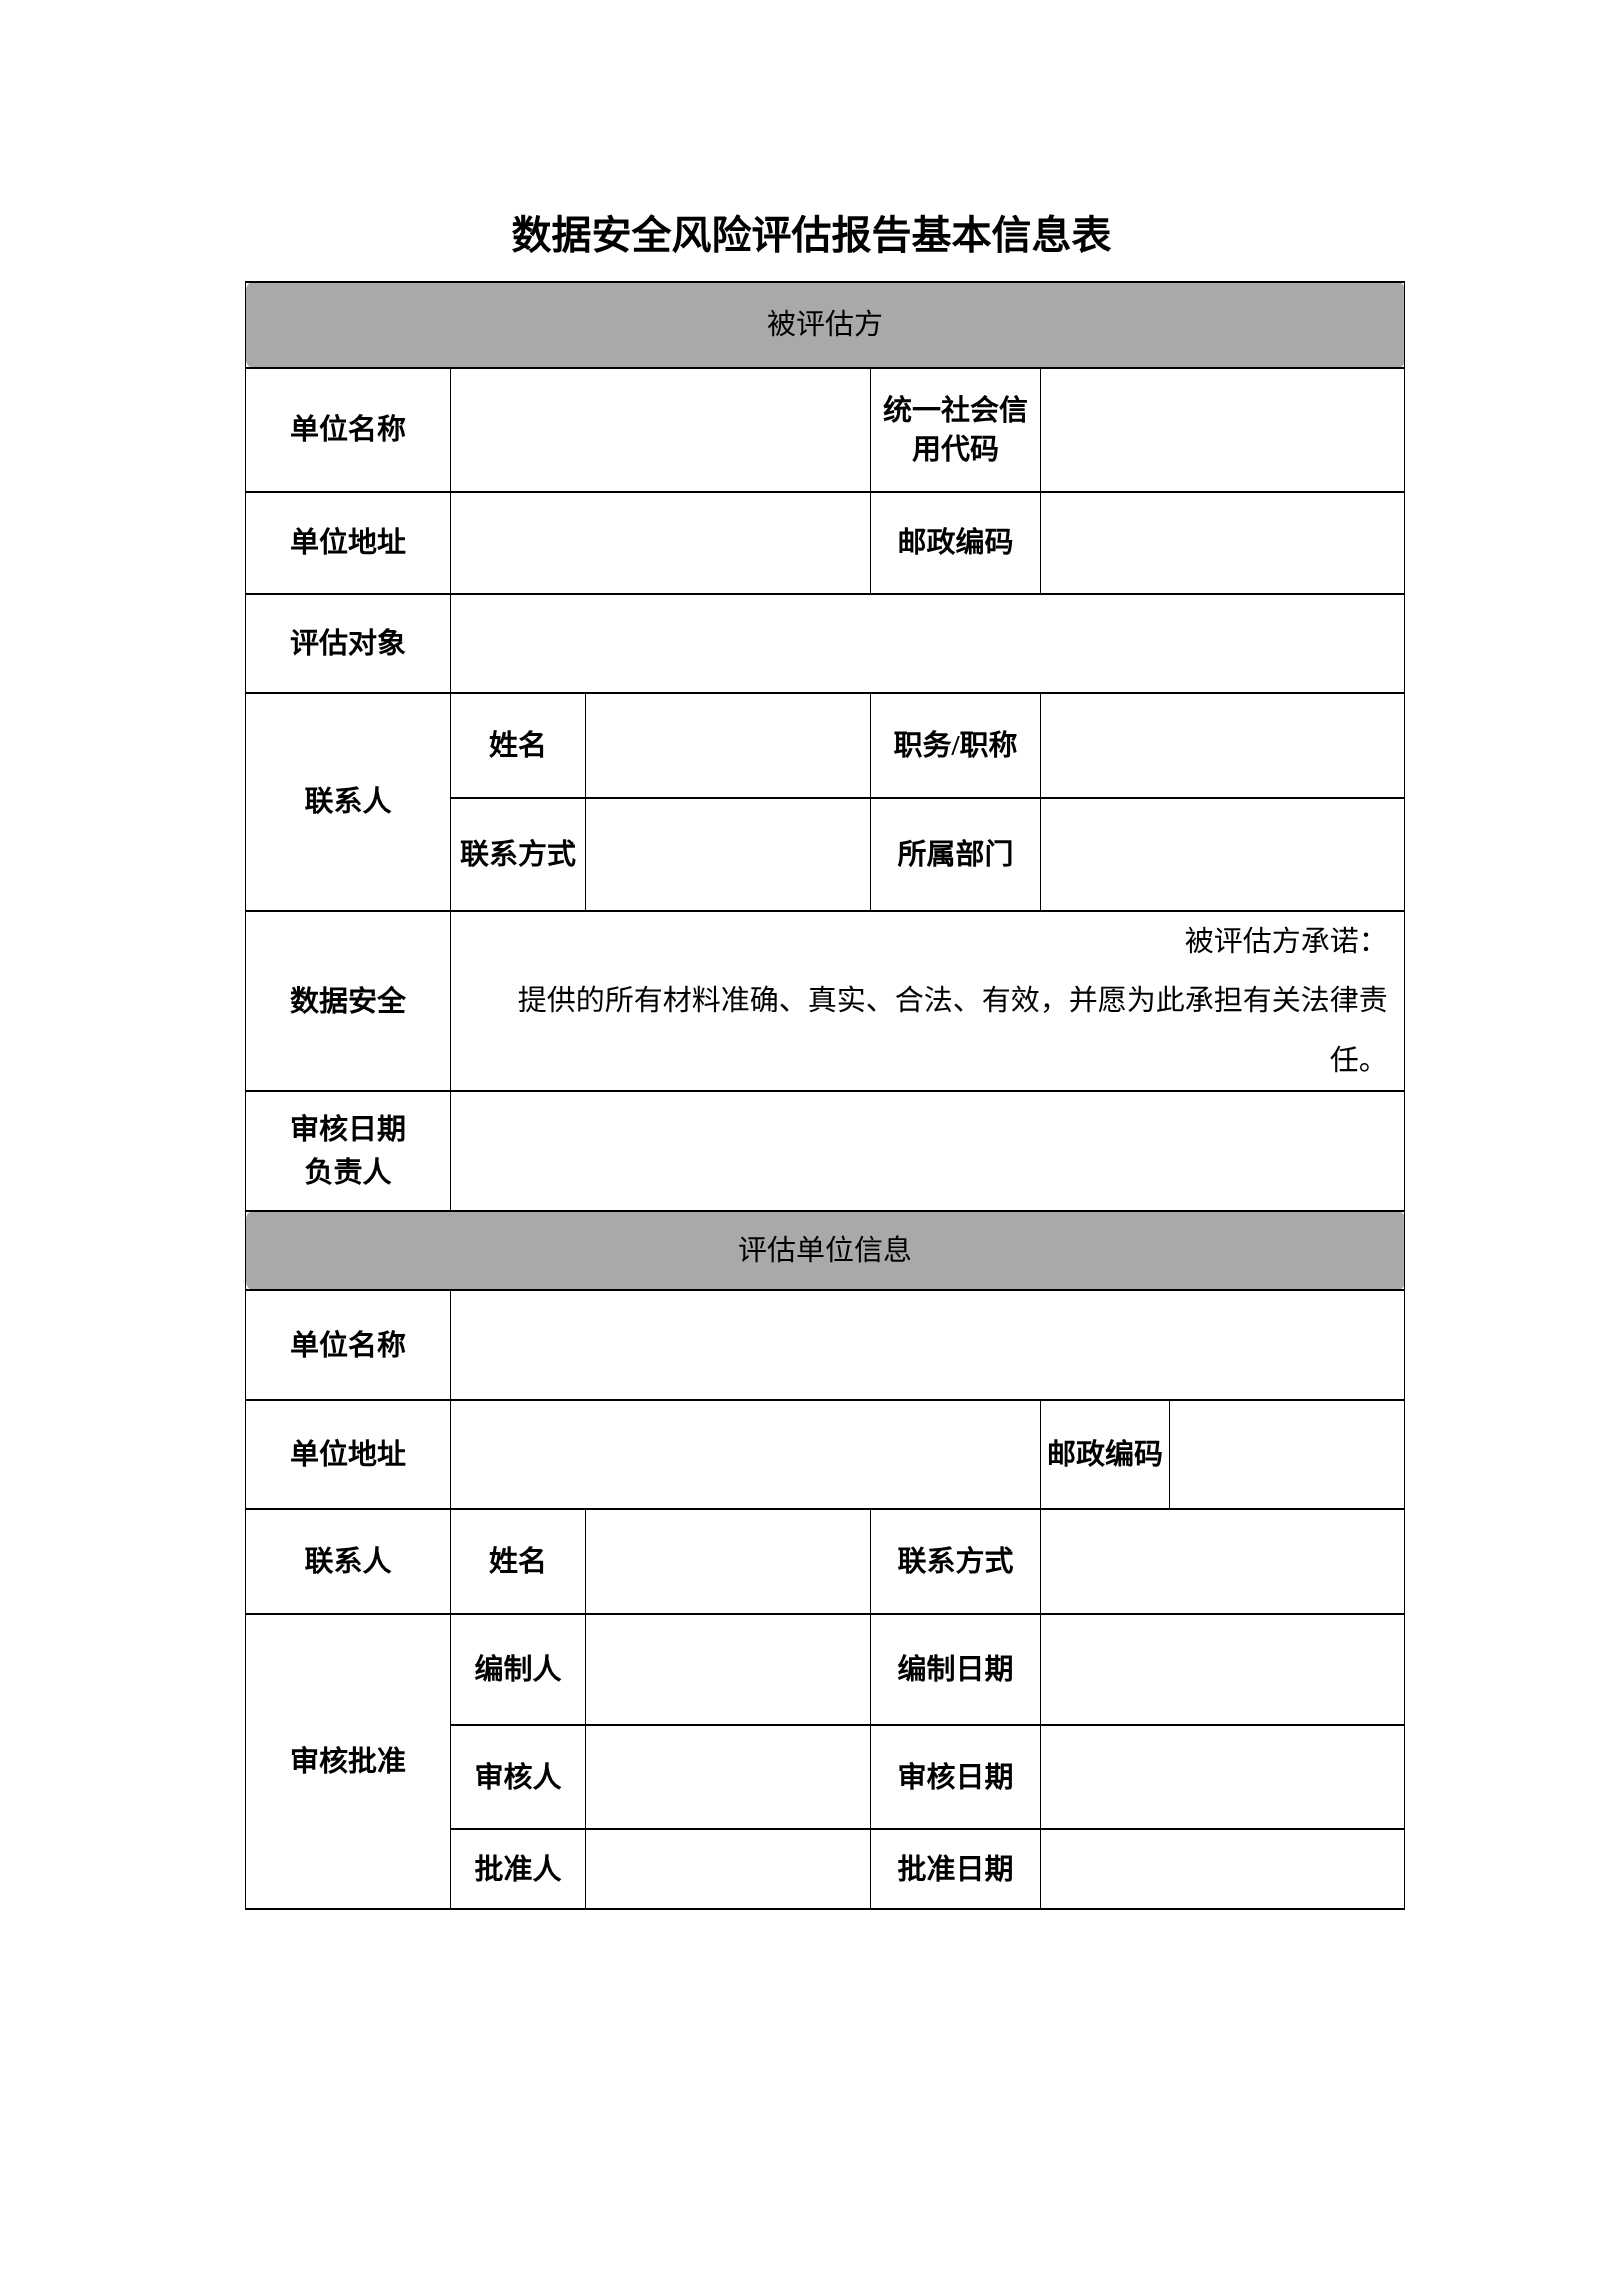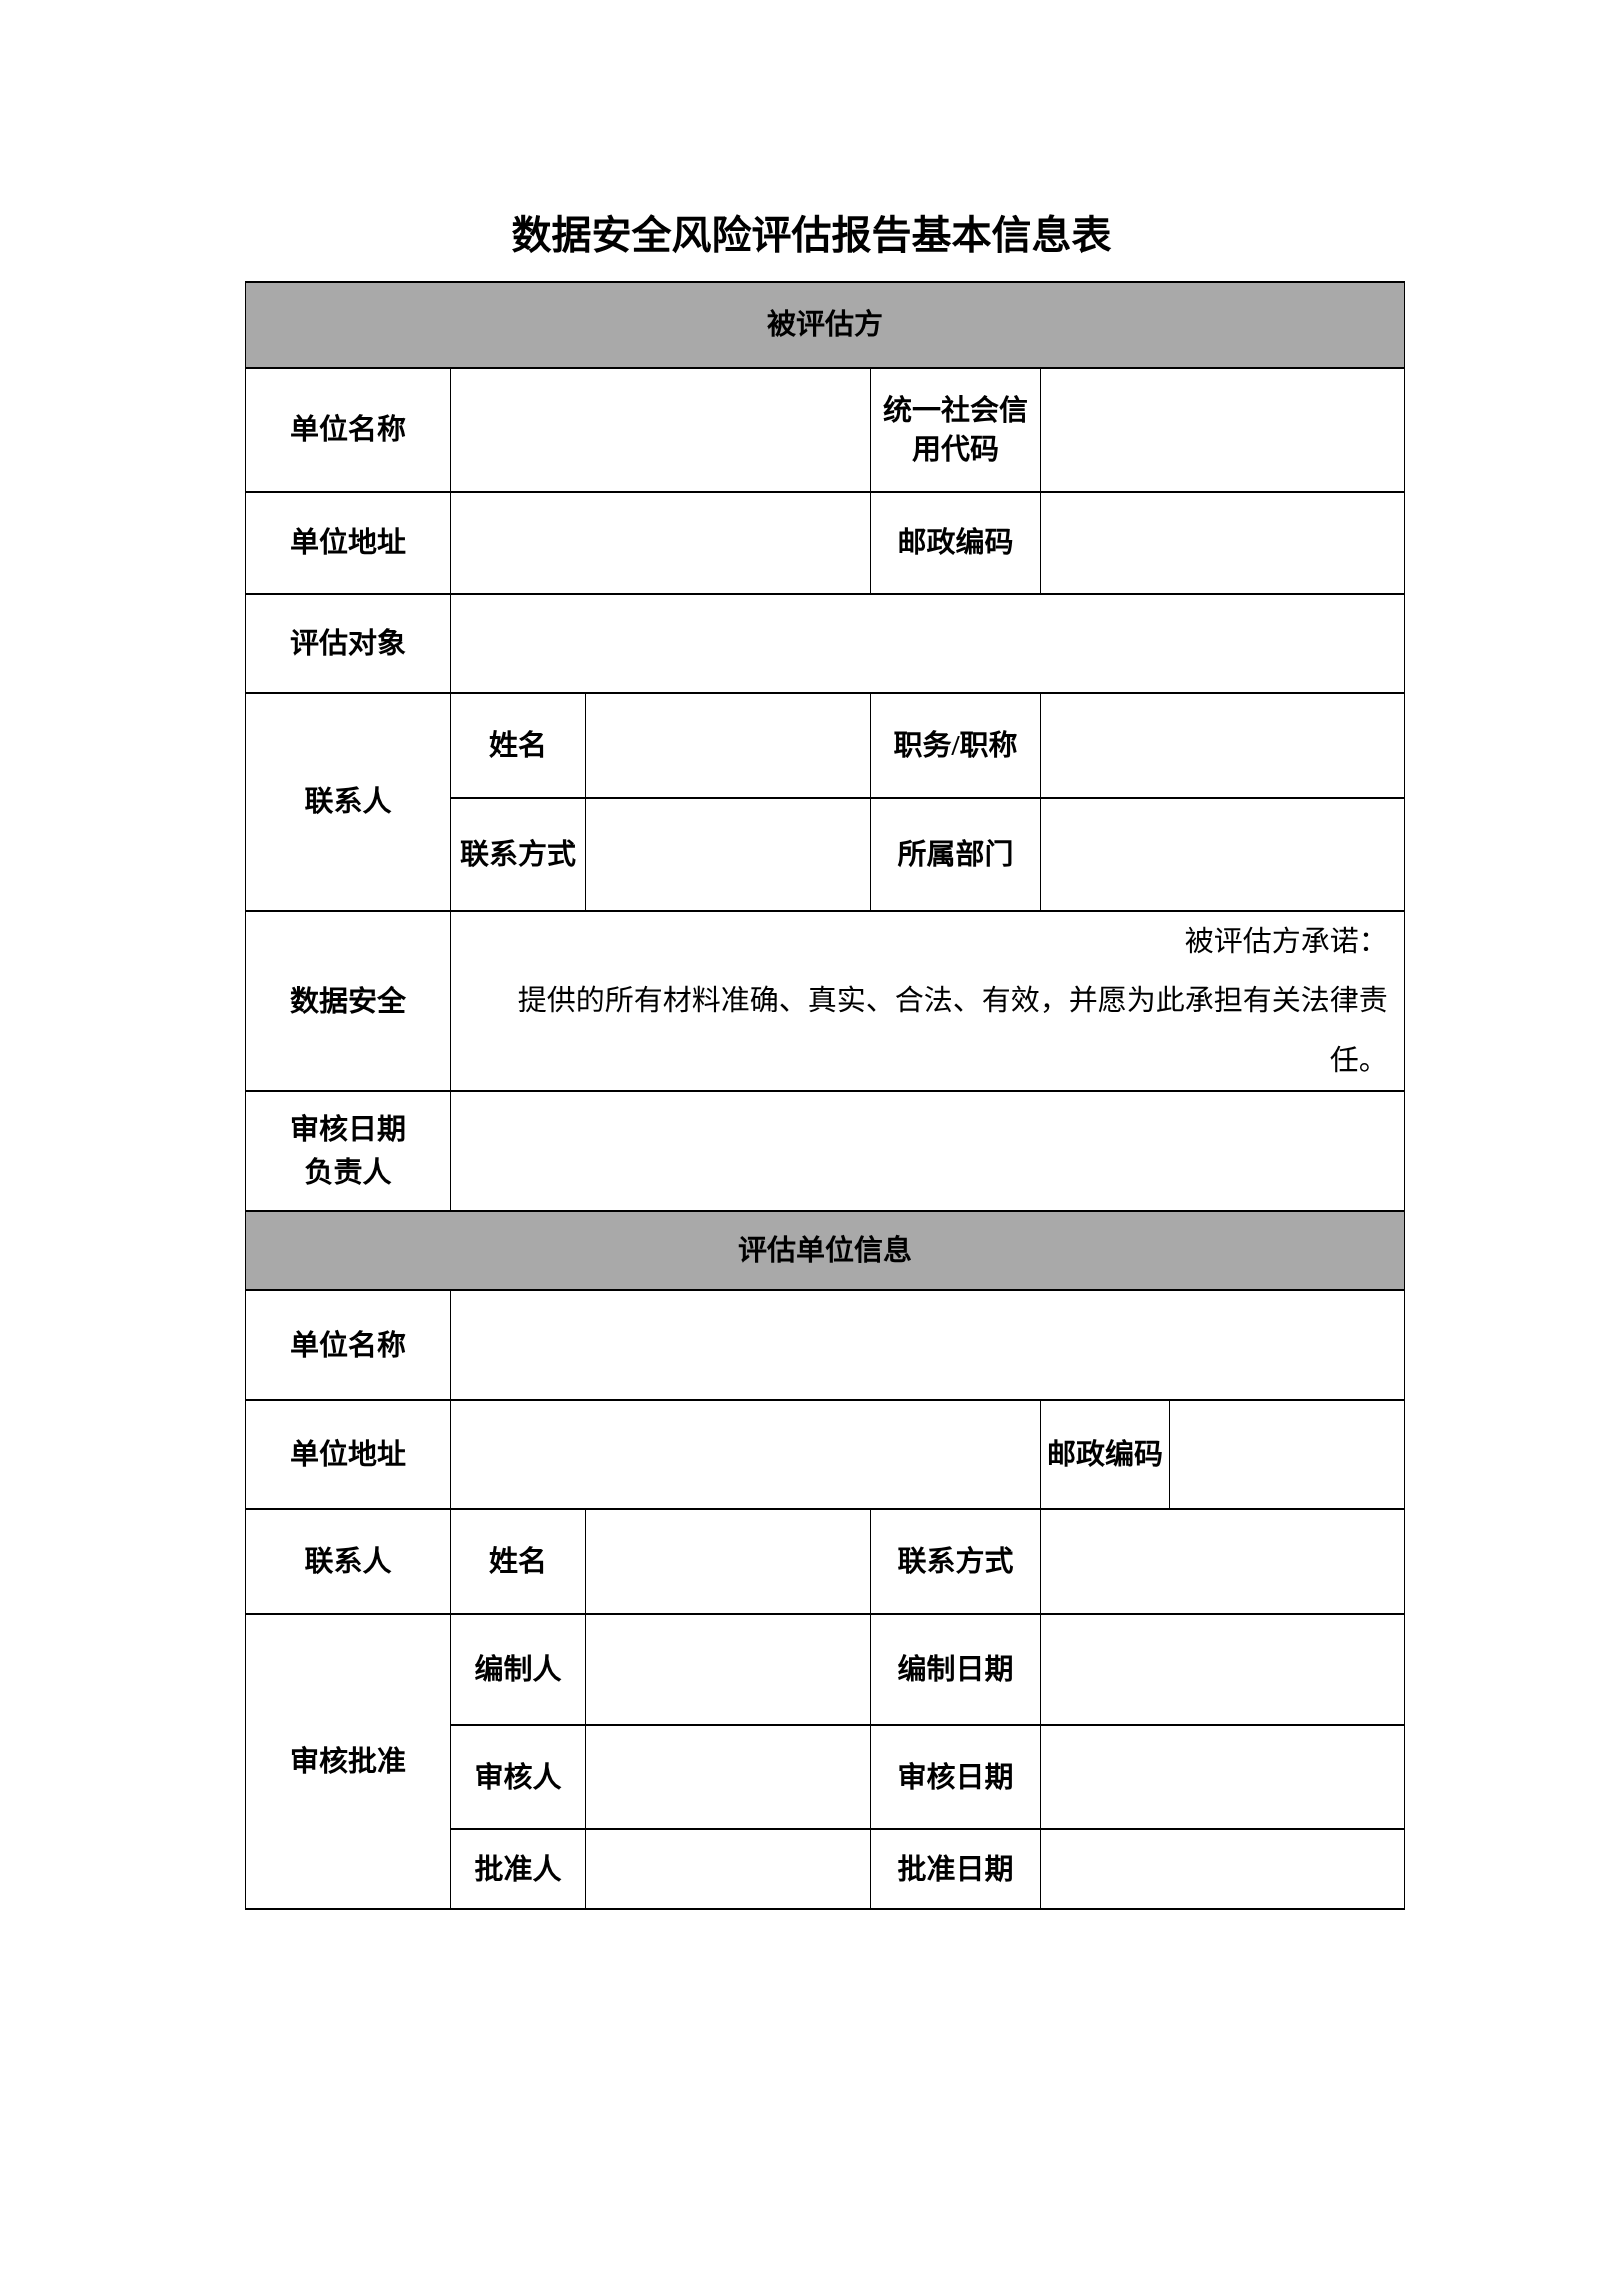--- a/index.html
+++ b/index.html
@@ -38,21 +38,22 @@
     border-bottom-width:2.3px;
     vertical-align:middle;
     text-align:center;
     font-size:29px;
     line-height:1.35;
     padding:0 3.6px;
     overflow:hidden;
   }
   td.hdr{
     background:var(--header-bg);
-    font-weight:bold;
+    font-weight:normal;
+    border-radius:8px;
   }
   td.lbl{
     font-weight:bold;
   }
   td.multiline{
     white-space:pre-line;
     line-height:1.5;
   }
   td.stmt{
     text-align:right;

